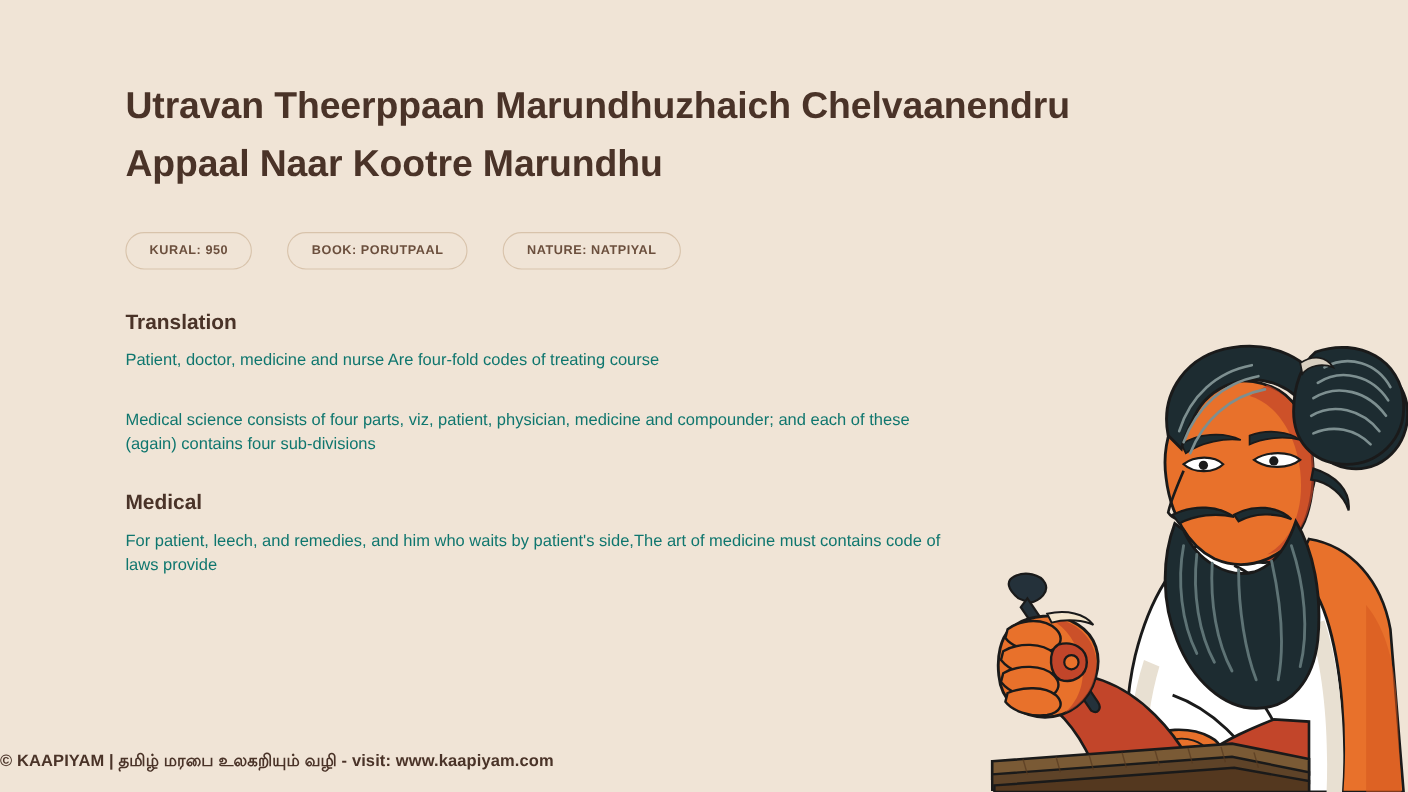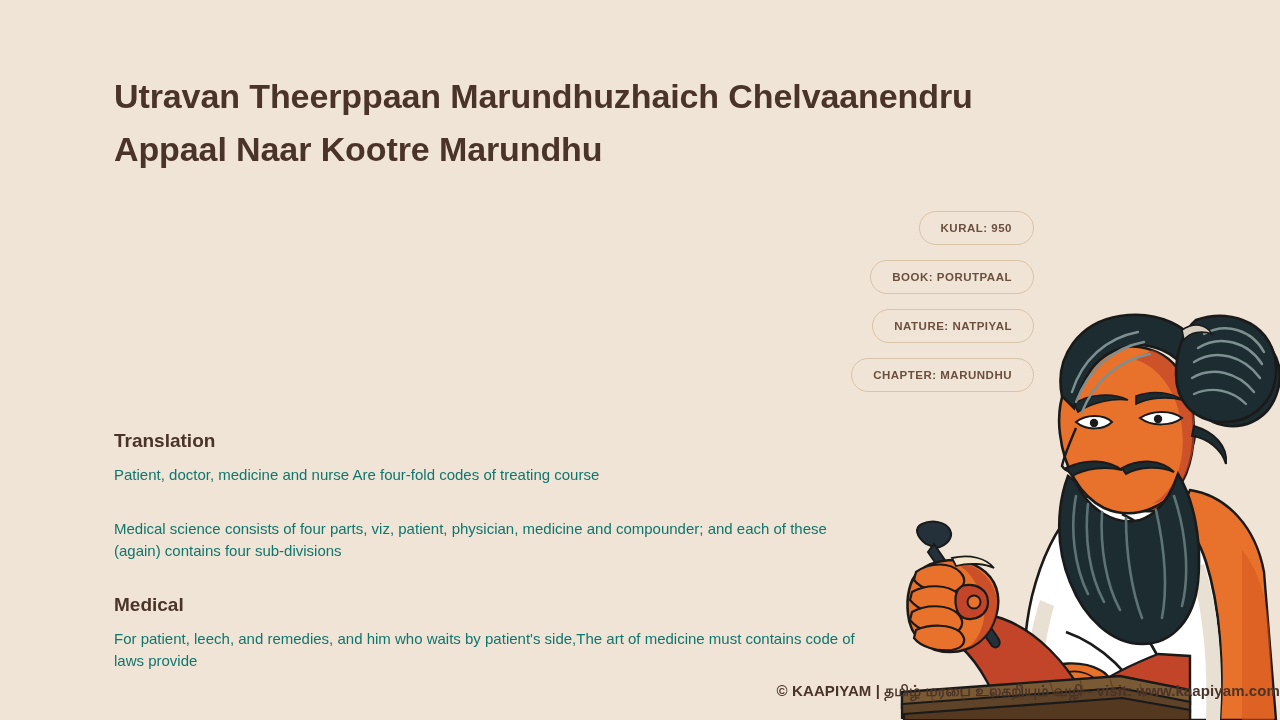--- a/index.html
+++ b/index.html
@@ -48,24 +48,23 @@
     line-height: 53px;
     font-weight: bold;
     color: #4a3328;
     letter-spacing: -0.1px;
     max-width: 910px;
   }
 
   
   #badge-row {
     display: flex;
-    align-items: flex-end;
-    gap: 15px;
+    align-items: center;
+    gap: 32px;
     margin-top: 35px;
-    flex-direction: column;
   }
   .badge {
     display: inline-flex;
     align-items: center;
     justify-content: center;
     height: 32px;
     padding: 0 21px;
     border: 1px solid #d8c3ab;
     border-radius: 18px;
     background: transparent;
@@ -96,21 +95,21 @@
     max-width: 740px;
   }
   #couplet-body { max-width: 750px; }
 
   
   #footer {
     position: absolute;
     left: 0;
     right: 0;
     bottom: 18px;
-    text-align: right;
+    text-align: left;
     font-size: 15px;
     font-weight: bold;
     color: #4a3328;
     letter-spacing: 0.1px;
   }
 </style>
 </head>
 <body>
 
 <div id="page">
@@ -249,21 +248,20 @@
   </div>
 
   <div id="content">
 
     <h1 id="kural-title">Utravan Theerppaan Marundhuzhaich Chelvaanendru Appaal Naar Kootre Marundhu</h1>
 
     <div id="badge-row">
       <span class="badge">KURAL: 950</span>
       <span class="badge">BOOK: PORUTPAAL</span>
       <span class="badge">NATURE: NATPIYAL</span>
-      <span class="badge">CHAPTER: MARUNDHU</span>
     </div>
 
     <div class="section" id="section-translation">
       <h2 class="section-heading">Translation</h2>
       <p class="section-body">Patient, doctor, medicine and nurse Are four-fold codes of treating course</p>
     </div>
 
     <div class="section" id="section-explanation">
       <p class="section-body">Medical science consists of four parts, viz, patient, physician, medicine and compounder; and each of these (again) contains four sub-divisions</p>
     </div>

